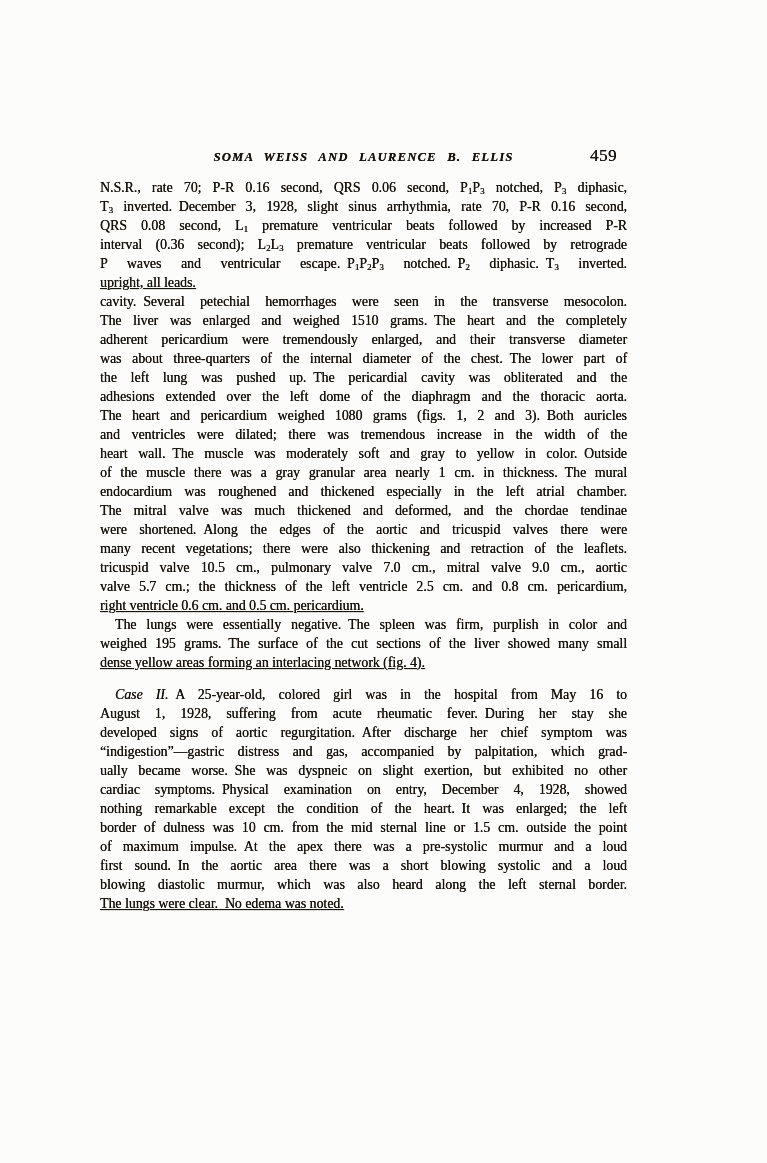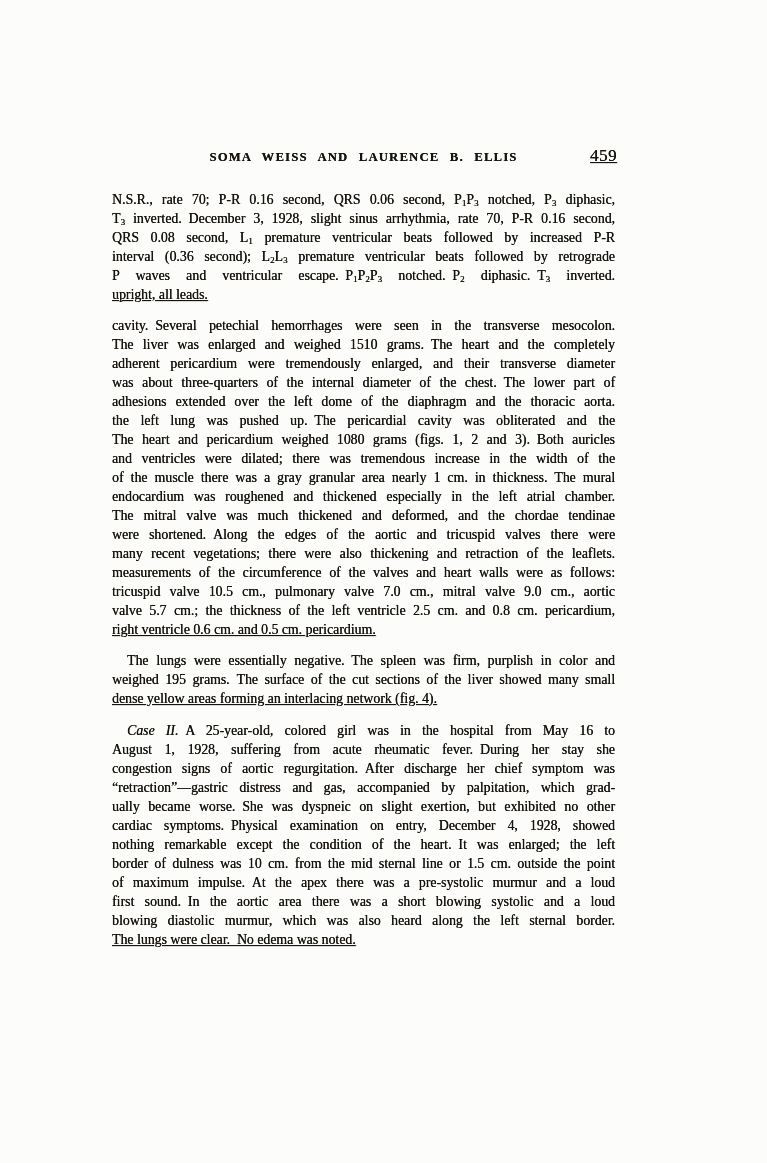--- a/index.html
+++ b/index.html
@@ -22,37 +22,37 @@
     left: 100px; top: 147px;
     width: 527px; height: 20px;
   }
   .running-title {
     text-align: center;
     font-size: 12.5px;
     line-height: 20px;
     letter-spacing: 1.3px;
     word-spacing: 6px;
     font-weight: 600;
+    font-style: italic;
   }
   .page-number {
     position: absolute;
     right: 10px; top: -1px;
     font-size: 17px;
     line-height: 20px;
     letter-spacing: 0.5px;
-    text-decoration: underline;
   }
   .body-text {
     position: absolute;
     left: 100px; top: 178px;
     width: 527px;
     font-size: 13.8px;
     line-height: 19px;
   }
-  .para { margin: 12px; }
+  .para { margin: 0; }
   .para.space-before { margin-top: 13px; }
   .line {
     text-align: justify;
     text-align-last: justify;
   }
   .line.last { text-align-last: left; text-decoration: underline; }
   .line.first-indent { text-indent: 15px; }
   .line sub {
     font-size: 0.66em;
     vertical-align: -0.2em;
@@ -75,44 +75,44 @@
         <div class="line">QRS 0.08 second, L<sub>1</sub> premature ventricular beats followed by increased P-R</div>
         <div class="line">interval (0.36 second); L<sub>2</sub>L<sub>3</sub> premature ventricular beats followed by retrograde</div>
         <div class="line">P waves and ventricular escape. P<sub>1</sub>P<sub>2</sub>P<sub>3</sub> notched. P<sub>2</sub> diphasic. T<sub>3</sub> inverted.</div>
         <div class="line last">upright, all leads.</div>
       </div>
       <div class="para">
         <div class="line">cavity. Several petechial hemorrhages were seen in the transverse mesocolon.</div>
         <div class="line">The liver was enlarged and weighed 1510 grams. The heart and the completely</div>
         <div class="line">adherent pericardium were tremendously enlarged, and their transverse diameter</div>
         <div class="line">was about three-quarters of the internal diameter of the chest. The lower part of</div>
+        <div class="line">the left lung was pushed up. The pericardial cavity was obliterated and the</div>
         <div class="line">adhesions extended over the left dome of the diaphragm and the thoracic aorta.</div>
-        <div class="line">the left lung was pushed up. The pericardial cavity was obliterated and the</div>
         <div class="line">The heart and pericardium weighed 1080 grams (figs. 1, 2 and 3). Both auricles</div>
         <div class="line">and ventricles were dilated; there was tremendous increase in the width of the</div>
+        <div class="line">heart wall. The muscle was moderately soft and gray to yellow in color. Outside</div>
         <div class="line">of the muscle there was a gray granular area nearly 1 cm. in thickness. The mural</div>
         <div class="line">endocardium was roughened and thickened especially in the left atrial chamber.</div>
         <div class="line">The mitral valve was much thickened and deformed, and the chordae tendinae</div>
         <div class="line">were shortened. Along the edges of the aortic and tricuspid valves there were</div>
         <div class="line">many recent vegetations; there were also thickening and retraction of the leaflets.</div>
-        <div class="line">measurements of the circumference of the valves and heart walls were as follows:</div>
         <div class="line">tricuspid valve 10.5 cm., pulmonary valve 7.0 cm., mitral valve 9.0 cm., aortic</div>
         <div class="line">valve 5.7 cm.; the thickness of the left ventricle 2.5 cm. and 0.8 cm. pericardium,</div>
         <div class="line last">right ventricle 0.6 cm. and 0.5 cm. pericardium.</div>
       </div>
       <div class="para">
         <div class="line first-indent">The lungs were essentially negative. The spleen was firm, purplish in color and</div>
         <div class="line">weighed 195 grams. The surface of the cut sections of the liver showed many small</div>
         <div class="line last">dense yellow areas forming an interlacing network (fig. 4).</div>
       </div>
       <div class="para space-before">
         <div class="line first-indent"><i>Case II.</i> A 25-year-old, colored girl was in the hospital from May 16 to</div>
         <div class="line">August 1, 1928, suffering from acute rheumatic fever. During her stay she</div>
-        <div class="line">congestion signs of aortic regurgitation. After discharge her chief symptom was</div>
-        <div class="line">“retraction”—gastric distress and gas, accompanied by palpitation, which grad-</div>
+        <div class="line">developed signs of aortic regurgitation. After discharge her chief symptom was</div>
+        <div class="line">“indigestion”—gastric distress and gas, accompanied by palpitation, which grad-</div>
         <div class="line">ually became worse. She was dyspneic on slight exertion, but exhibited no other</div>
         <div class="line">cardiac symptoms. Physical examination on entry, December 4, 1928, showed</div>
         <div class="line">nothing remarkable except the condition of the heart. It was enlarged; the left</div>
         <div class="line">border of dulness was 10 cm. from the mid sternal line or 1.5 cm. outside the point</div>
         <div class="line">of maximum impulse. At the apex there was a pre-systolic murmur and a loud</div>
         <div class="line">first sound. In the aortic area there was a short blowing systolic and a loud</div>
         <div class="line">blowing diastolic murmur, which was also heard along the left sternal border.</div>
         <div class="line last">The lungs were clear. No edema was noted.</div>
       </div>
     </div>

